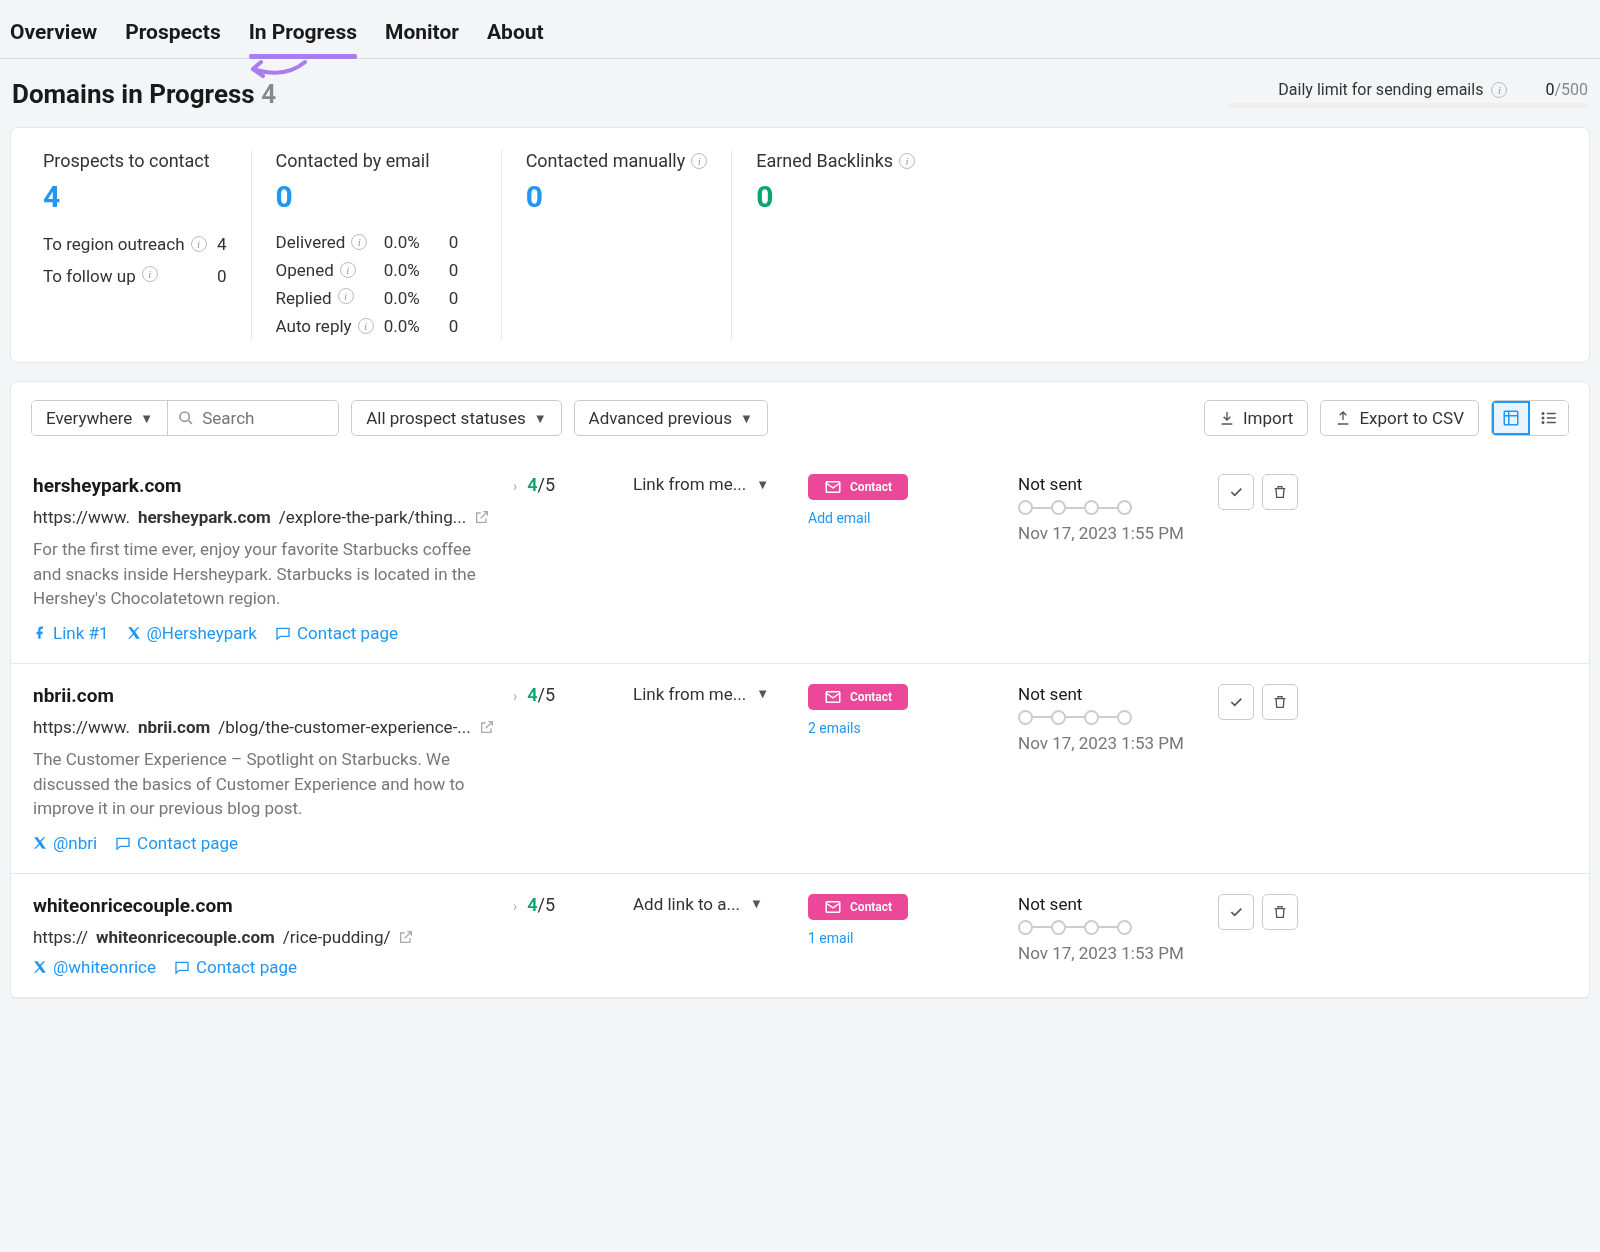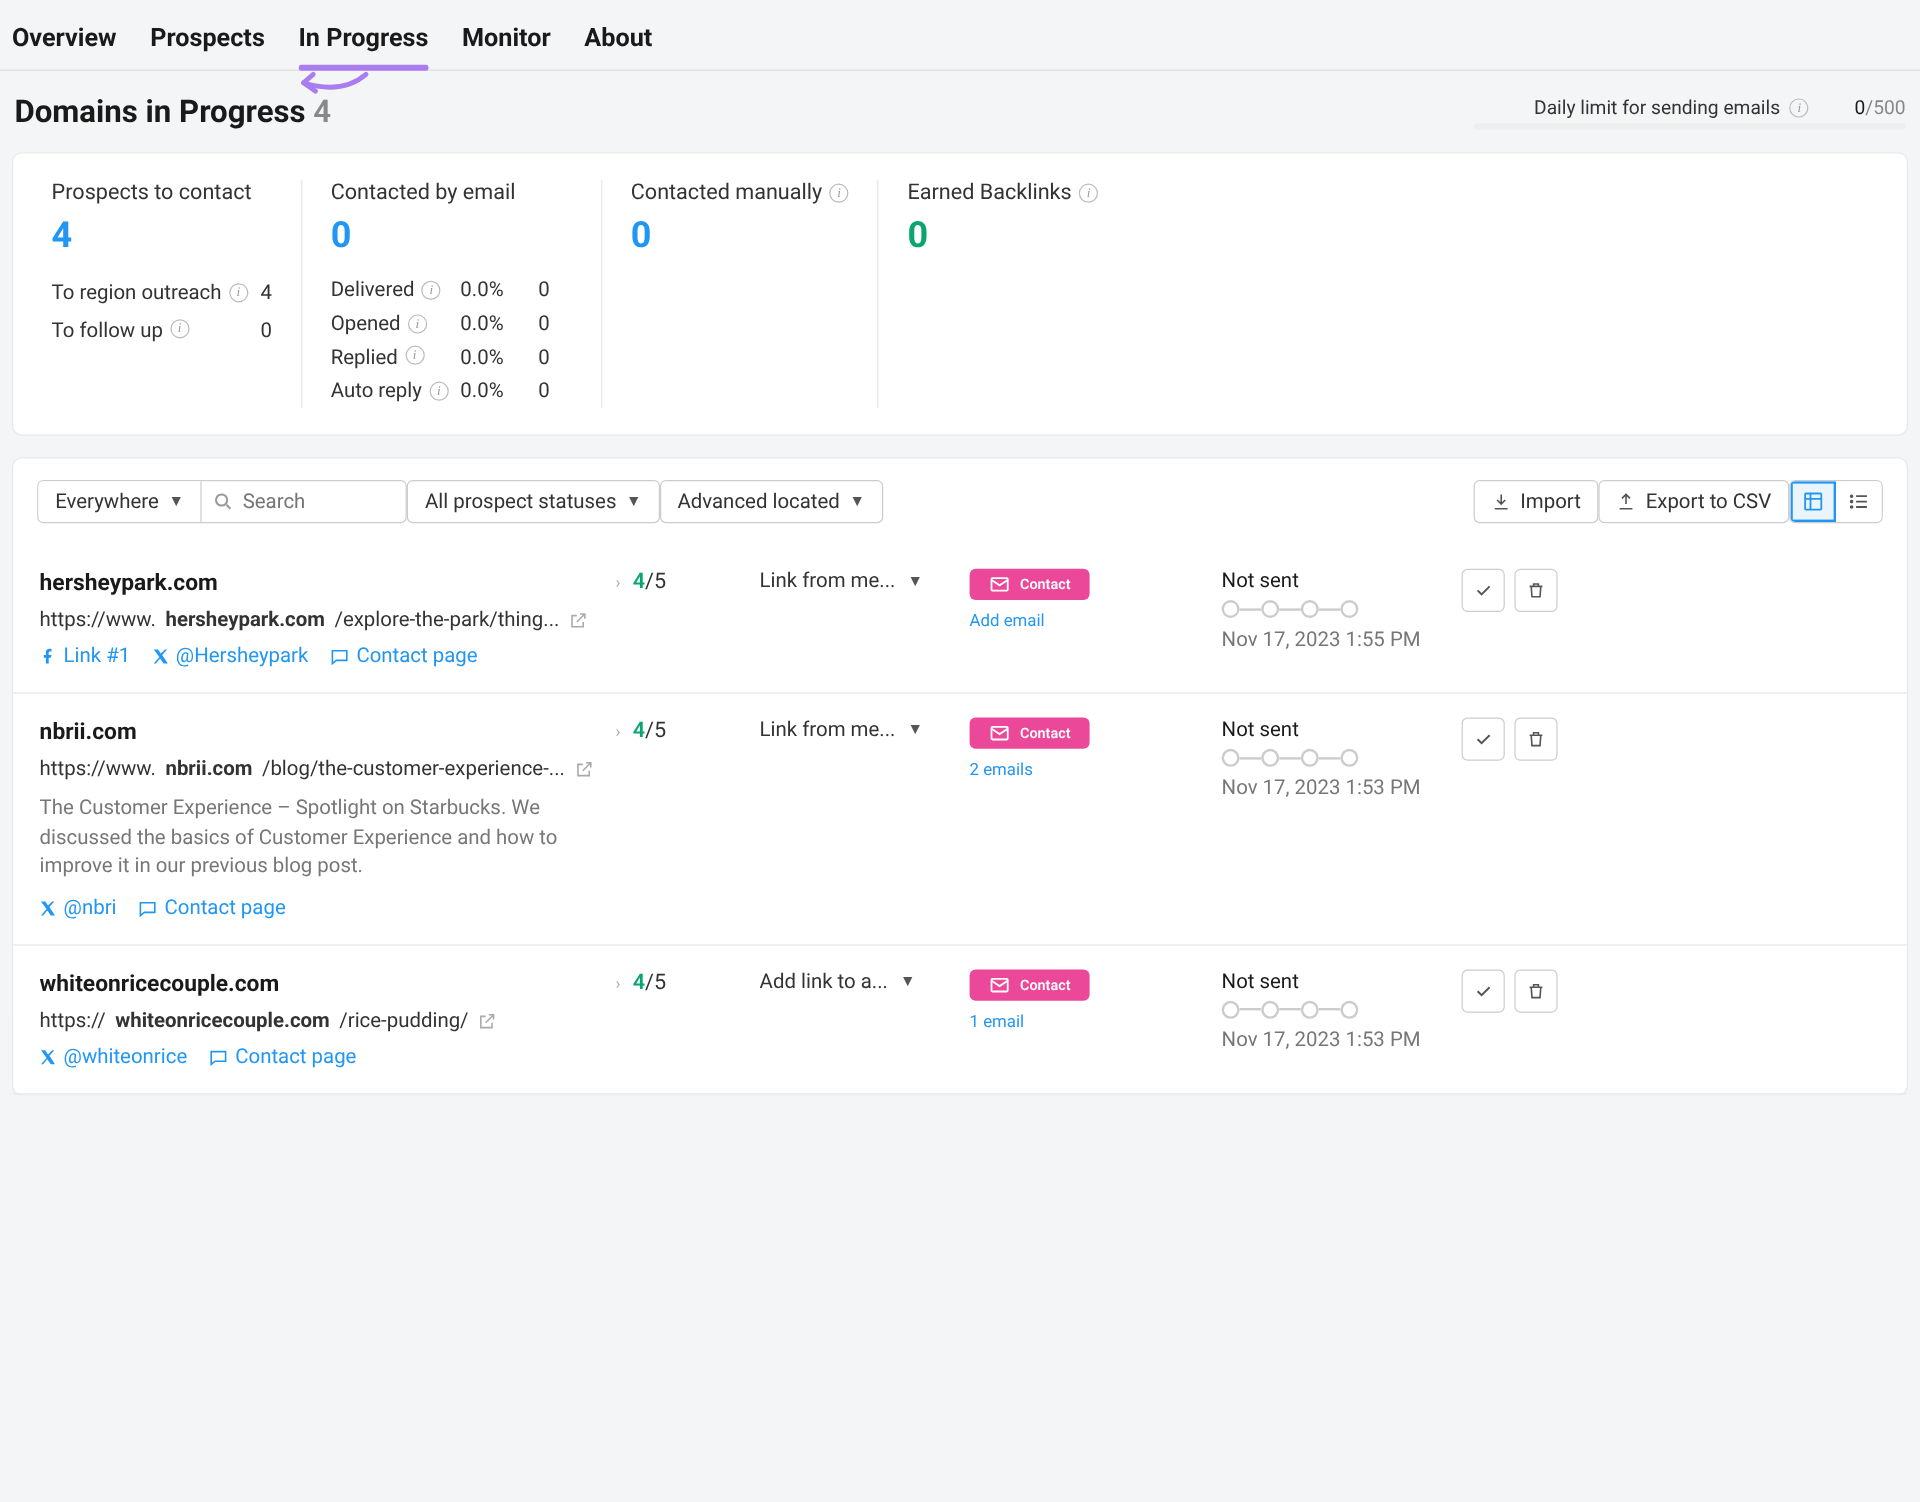--- a/index.html
+++ b/index.html
@@ -22,21 +22,21 @@
 .stat-col:last-child{border-right:none}
 .stat-label{font-size:18px;color:#333;margin-bottom:8px;display:flex;align-items:center;gap:6px}
 .stat-big{font-size:30px;font-weight:700;margin-bottom:14px}
 .blue{color:#2196f3}
 .green{color:#0aa66e}
 .sub-row{display:flex;justify-content:space-between;align-items:center;font-size:17px;color:#333;padding:6px 0}
 .sub-row .v{color:#333;min-width:20px;text-align:right}
 .sub-grid{display:grid;grid-template-columns:auto 55px 28px;gap:10px;font-size:17px;color:#333;padding:4px 0;align-items:center}
 .info-icon{display:inline-flex;width:16px;height:16px;border:1px solid #bbb;border-radius:50%;align-items:center;justify-content:center;font-size:11px;font-style:italic;color:#999;font-family:serif}
 .table-card{margin-top:18px;padding:0}
-.toolbar{display:flex;align-items:flex-start;gap:0;padding:18px 20px}
+.toolbar{display:flex;align-items:flex-start;gap:12px;padding:18px 20px}
 .btn{display:inline-flex;align-items:center;gap:8px;border:1px solid #ccc;background:#fff;border-radius:5px;padding:7px 14px;font-size:17px;color:#333;cursor:pointer}
 .btn.nb{border:1px solid #ccc}
 .search-wrap{display:flex;border:1px solid #ccc;border-radius:5px;overflow:hidden}
 .search-wrap .btn{border:none;border-right:1px solid #ccc;border-radius:0}
 .search-input{border:none;padding:7px 12px 7px 34px;font-size:17px;width:170px;background:transparent}
 .search-box{position:relative}
 .search-box .sicon{position:absolute;left:10px;top:50%;transform:translateY(-50%);color:#999}
 .toolbar-spacer{flex:1}
 .view-toggle{display:flex;border:1px solid #ccc;border-radius:5px;overflow:hidden}
 .view-toggle .vbtn{padding:8px 10px;cursor:pointer;border:none;background:#fff;display:flex;align-items:center}
@@ -186,21 +186,21 @@
             </svg>
         </span>
         <input class="search-input" placeholder="Search" style="">
       </div>
     </div>
     <button class="btn">
         <span>All prospect statuses</span> 
         <span class="chev-down">▼</span>
       </button>
     <button class="btn">
-        <span>Advanced located</span> 
+        <span>Advanced previous</span> 
         <span class="chev-down">▼</span>
       </button>
     <div class="toolbar-spacer"></div>
     <button class="btn nb">
       <svg width="16" height="16" viewBox="0 0 24 24" fill="none" stroke="#555" stroke-width="2">
           <path d="M12 3v12M7 10l5 5 5-5M4 21h16"></path>
         </svg>
       <span>Import</span>
     </button>
     <button class="btn nb">
@@ -230,20 +230,21 @@
 
   <div id="rows">
   <div class="trow">
     <div>
       <div class="domain-name">hersheypark.com</div>
       <div class="url-line">https://www.<b>hersheypark.com</b>/explore-the-park/thing...<span class="ext-icon">
               <svg width="16" height="16" viewBox="0 0 24 24" fill="none" stroke="#aaa" stroke-width="2">
                 <path d="M14 4h6v6M20 4L10 14M18 14v6H4V6h6"></path>
               </svg>
             </span></div>
+      <div class="snippet">For the first time ever, enjoy your favorite Starbucks coffee and snacks inside Hersheypark. Starbucks is located in the Hershey's Chocolatetown region.</div>
       <div class="link-row">
             <a href="#"><span>
                 <svg width="14" height="14" viewBox="0 0 24 24" fill="#2196f3">
                   <path d="M13 22v-8h3l1-4h-4V7c0-1 0-2 2-2h2V1h-3c-3 0-5 2-5 5v4H6v4h3v8h4z"></path>
                 </svg>
               </span>Link #1</a>
             <a href="#"><span>
                 <svg width="14" height="14" viewBox="0 0 24 24" fill="#2196f3">
                   <path d="M18 2h3l-7 8 8 12h-6l-5-7-6 7H2l8-9L2 2h6l4 6 6-6z"></path>
                 </svg>

